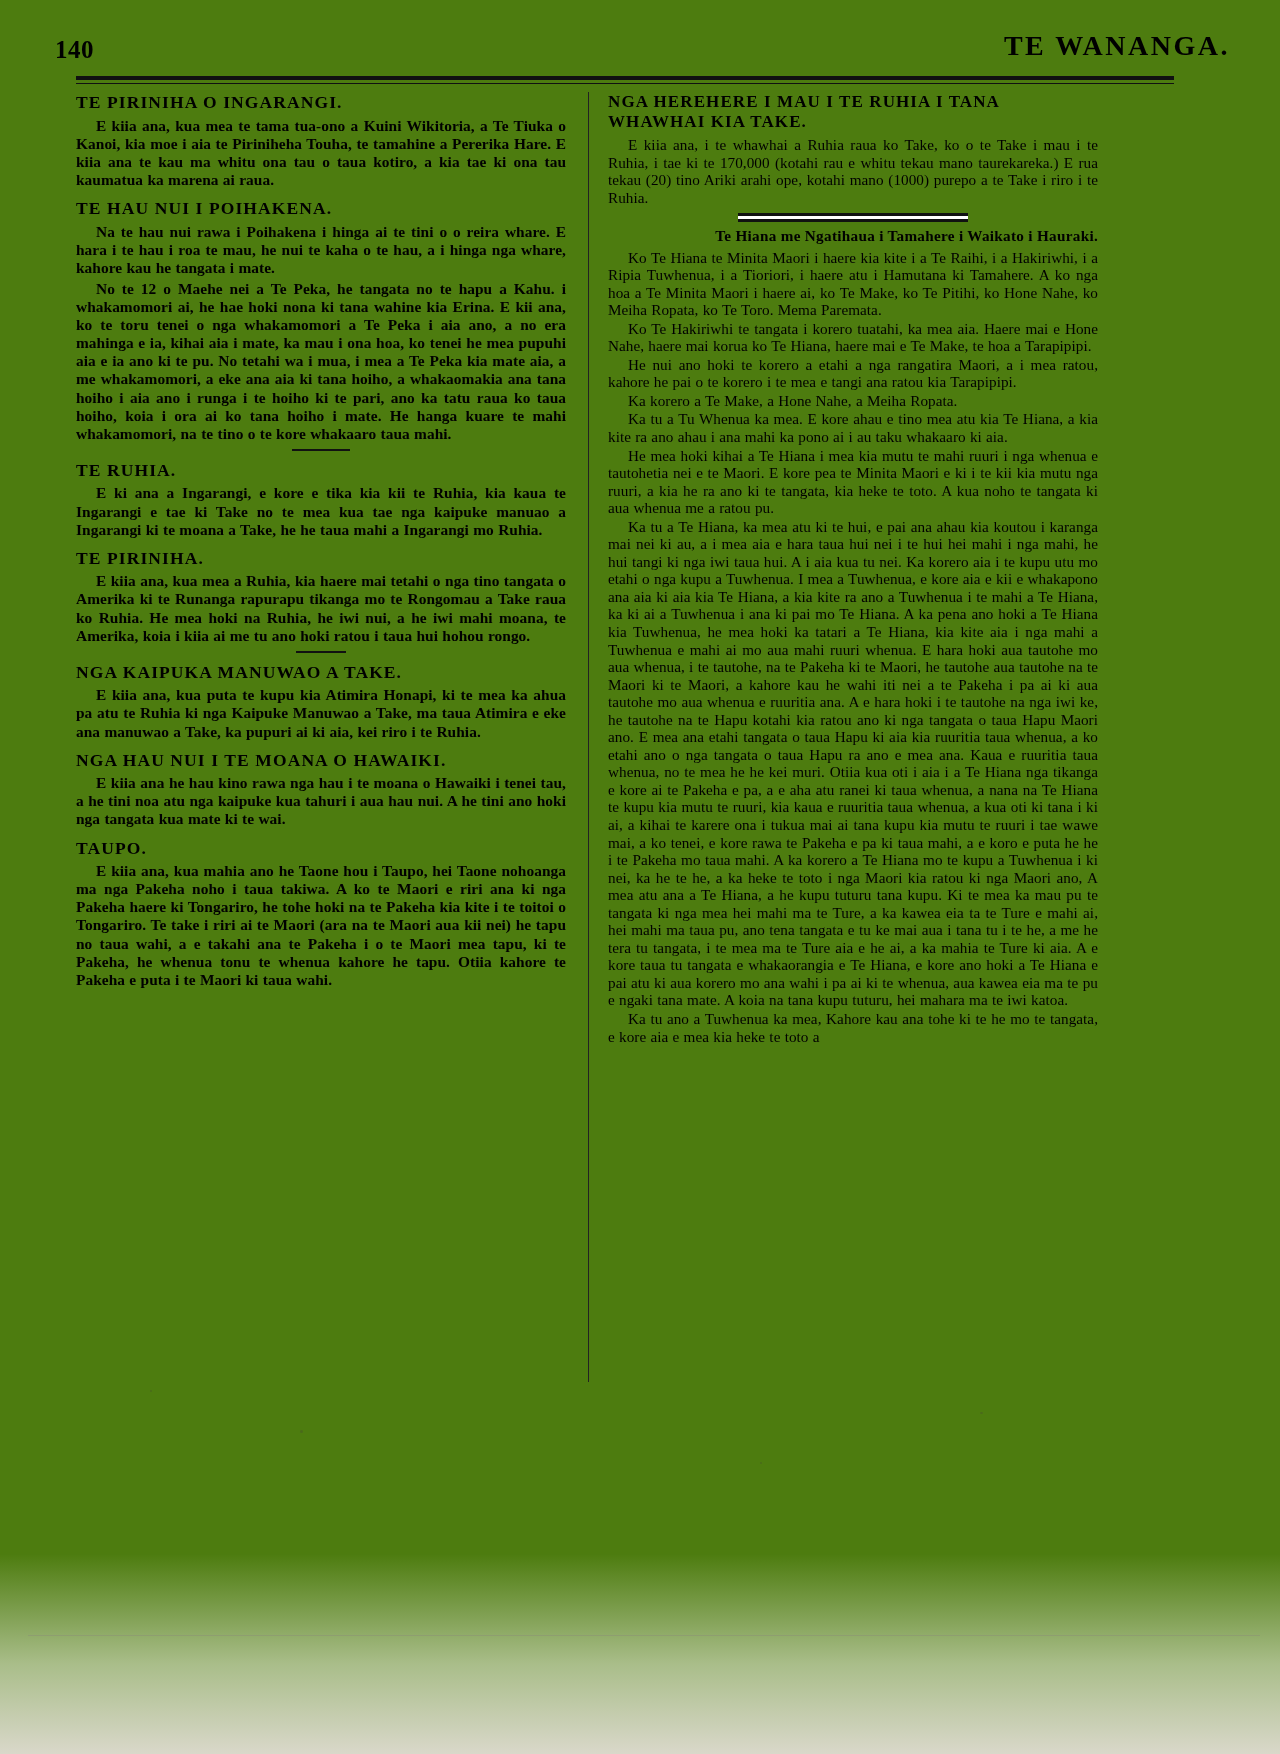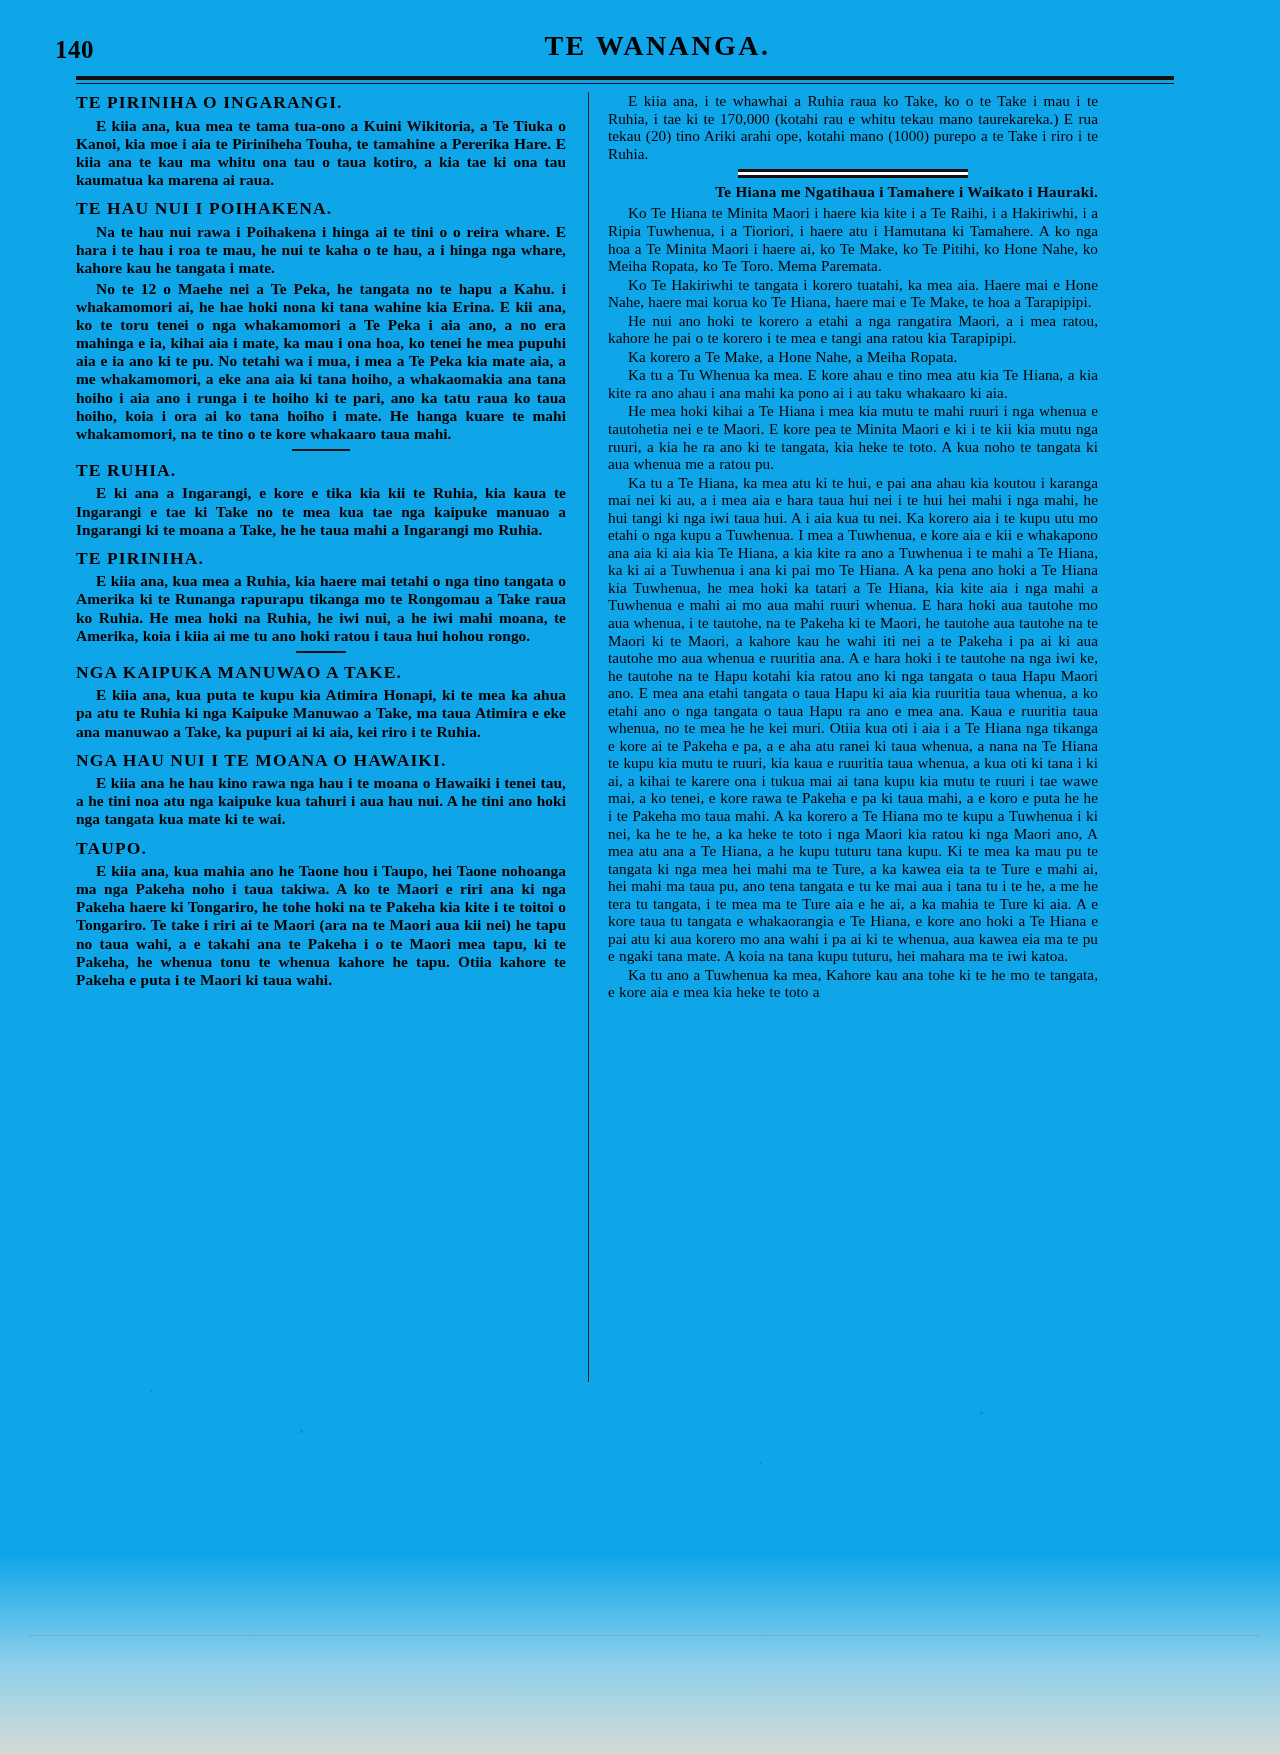--- a/index.html
+++ b/index.html
@@ -13,21 +13,21 @@
     font-family: "Liberation Serif", serif;
     color: #000;
     position: relative;
     overflow: hidden;
   }
   .page {
     position: absolute;
     left: 0; top: 0;
     width: 1280px;
     height: 1754px;
-    background: #0ea5e9;
+    background: #4d7c0f;
   }
   
   .masthead {
     position: absolute;
     left: 55px;
     top: 30px;
     width: 1175px;
     height: 50px;
   }
   .folio {
@@ -36,21 +36,21 @@
     top: 6px;
     font-size: 25px;
     font-weight: bold;
     letter-spacing: 0.5px;
   }
   .paper-title {
     position: absolute;
     left: 0;
     top: 0;
     width: 1175px;
-    text-align: center;
+    text-align: right;
     font-size: 28px;
     font-weight: bold;
     letter-spacing: 2.5px;
     padding-left: 30px;
     box-sizing: border-box;
   }
   .rule-thick {
     position: absolute;
     left: 76px;
     top: 76px;
@@ -209,20 +209,21 @@
       <h2 class="head">NGA HAU NUI I TE MOANA O HAWAIKI.</h2>
       <p class="para">E kiia ana he hau kino rawa nga hau i te moana o Hawaiki i tenei tau, a he tini noa atu nga kaipuke kua tahuri i aua hau nui.   A he tini ano hoki nga tangata kua mate ki te wai.</p>
 
       <h2 class="head">TAUPO.</h2>
       <p class="para">E kiia ana, kua mahia ano he Taone hou i Taupo, hei Taone nohoanga ma nga Pakeha noho i taua takiwa.   A ko te Maori e riri ana ki nga Pakeha haere ki Tongariro, he tohe hoki na te Pakeha kia kite i te toitoi o Tongariro.   Te take i riri ai te Maori (ara na te Maori aua kii nei) he tapu no taua wahi, a e takahi ana te Pakeha i o te Maori mea tapu, ki te Pakeha, he whenua tonu te whenua kahore he tapu. Otiia kahore te Pakeha e puta i te Maori ki taua wahi.</p>
 
     </div>
 
     <div class="col col-right">
 
+      <h2 class="head first">NGA HEREHERE I MAU I TE RUHIA I TANA WHAWHAI KIA TAKE.</h2>
       <p class="para">E kiia ana, i te whawhai a Ruhia raua ko Take, ko o te Take i mau i te Ruhia, i tae ki te 170,000 (kotahi rau e whitu tekau mano taurekareka.)   E rua tekau (20) tino Ariki arahi ope, kotahi mano (1000) purepo a te Take i riro i te Ruhia.</p>
 
       <div class="dinkus wide"></div>
 
       <div class="subhead">Te Hiana me Ngatihaua i Tamahere i Waikato i Hauraki.</div>
 
       <p class="para">Ko Te Hiana te Minita Maori i haere kia kite i a Te Raihi, i a Hakiriwhi, i a Ripia Tuwhenua, i a Tioriori, i haere atu i Hamutana ki Tamahere.   A ko nga hoa a Te Minita Maori i haere ai, ko Te Make, ko Te Pitihi, ko Hone Nahe, ko Meiha Ropata, ko Te Toro.    Mema Paremata.</p>
       <p class="para">Ko Te Hakiriwhi te tangata i korero tuatahi, ka mea aia.   Haere mai e Hone Nahe, haere mai korua ko Te Hiana, haere mai e Te Make, te hoa a Tarapipipi.</p>
       <p class="para">He nui ano hoki te korero a etahi a nga rangatira Maori, a i mea ratou, kahore he pai o te korero i te mea e tangi ana ratou kia Tarapipipi.</p>
       <p class="para">Ka korero a Te Make, a Hone Nahe, a Meiha Ropata.</p>

